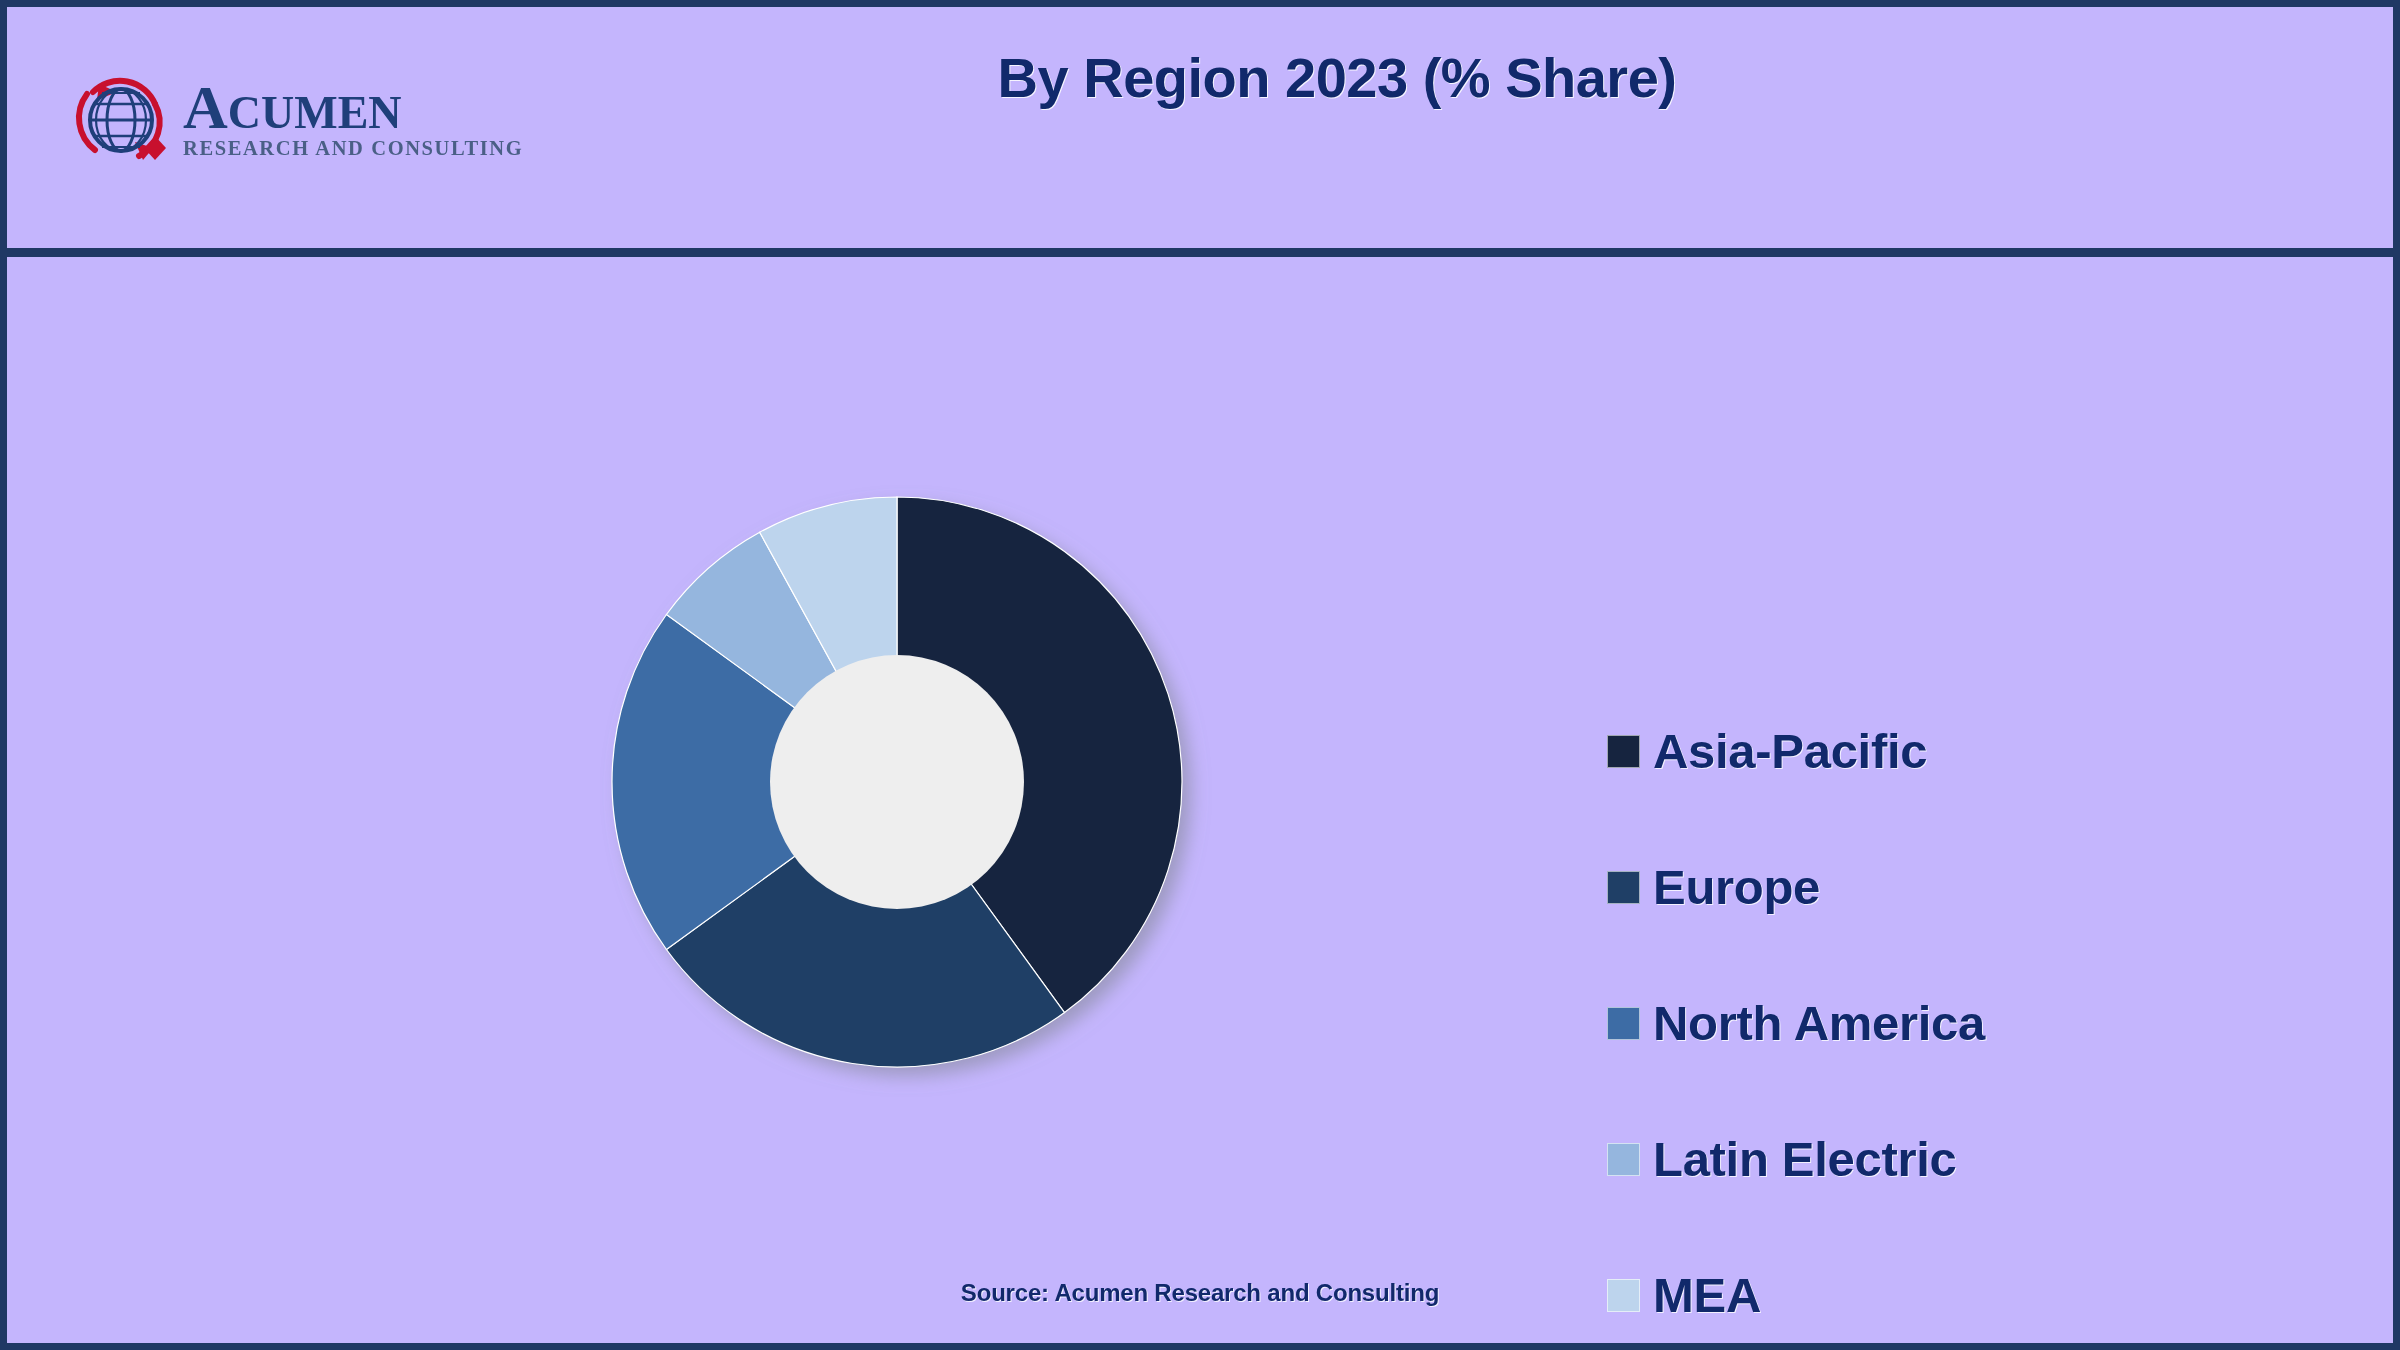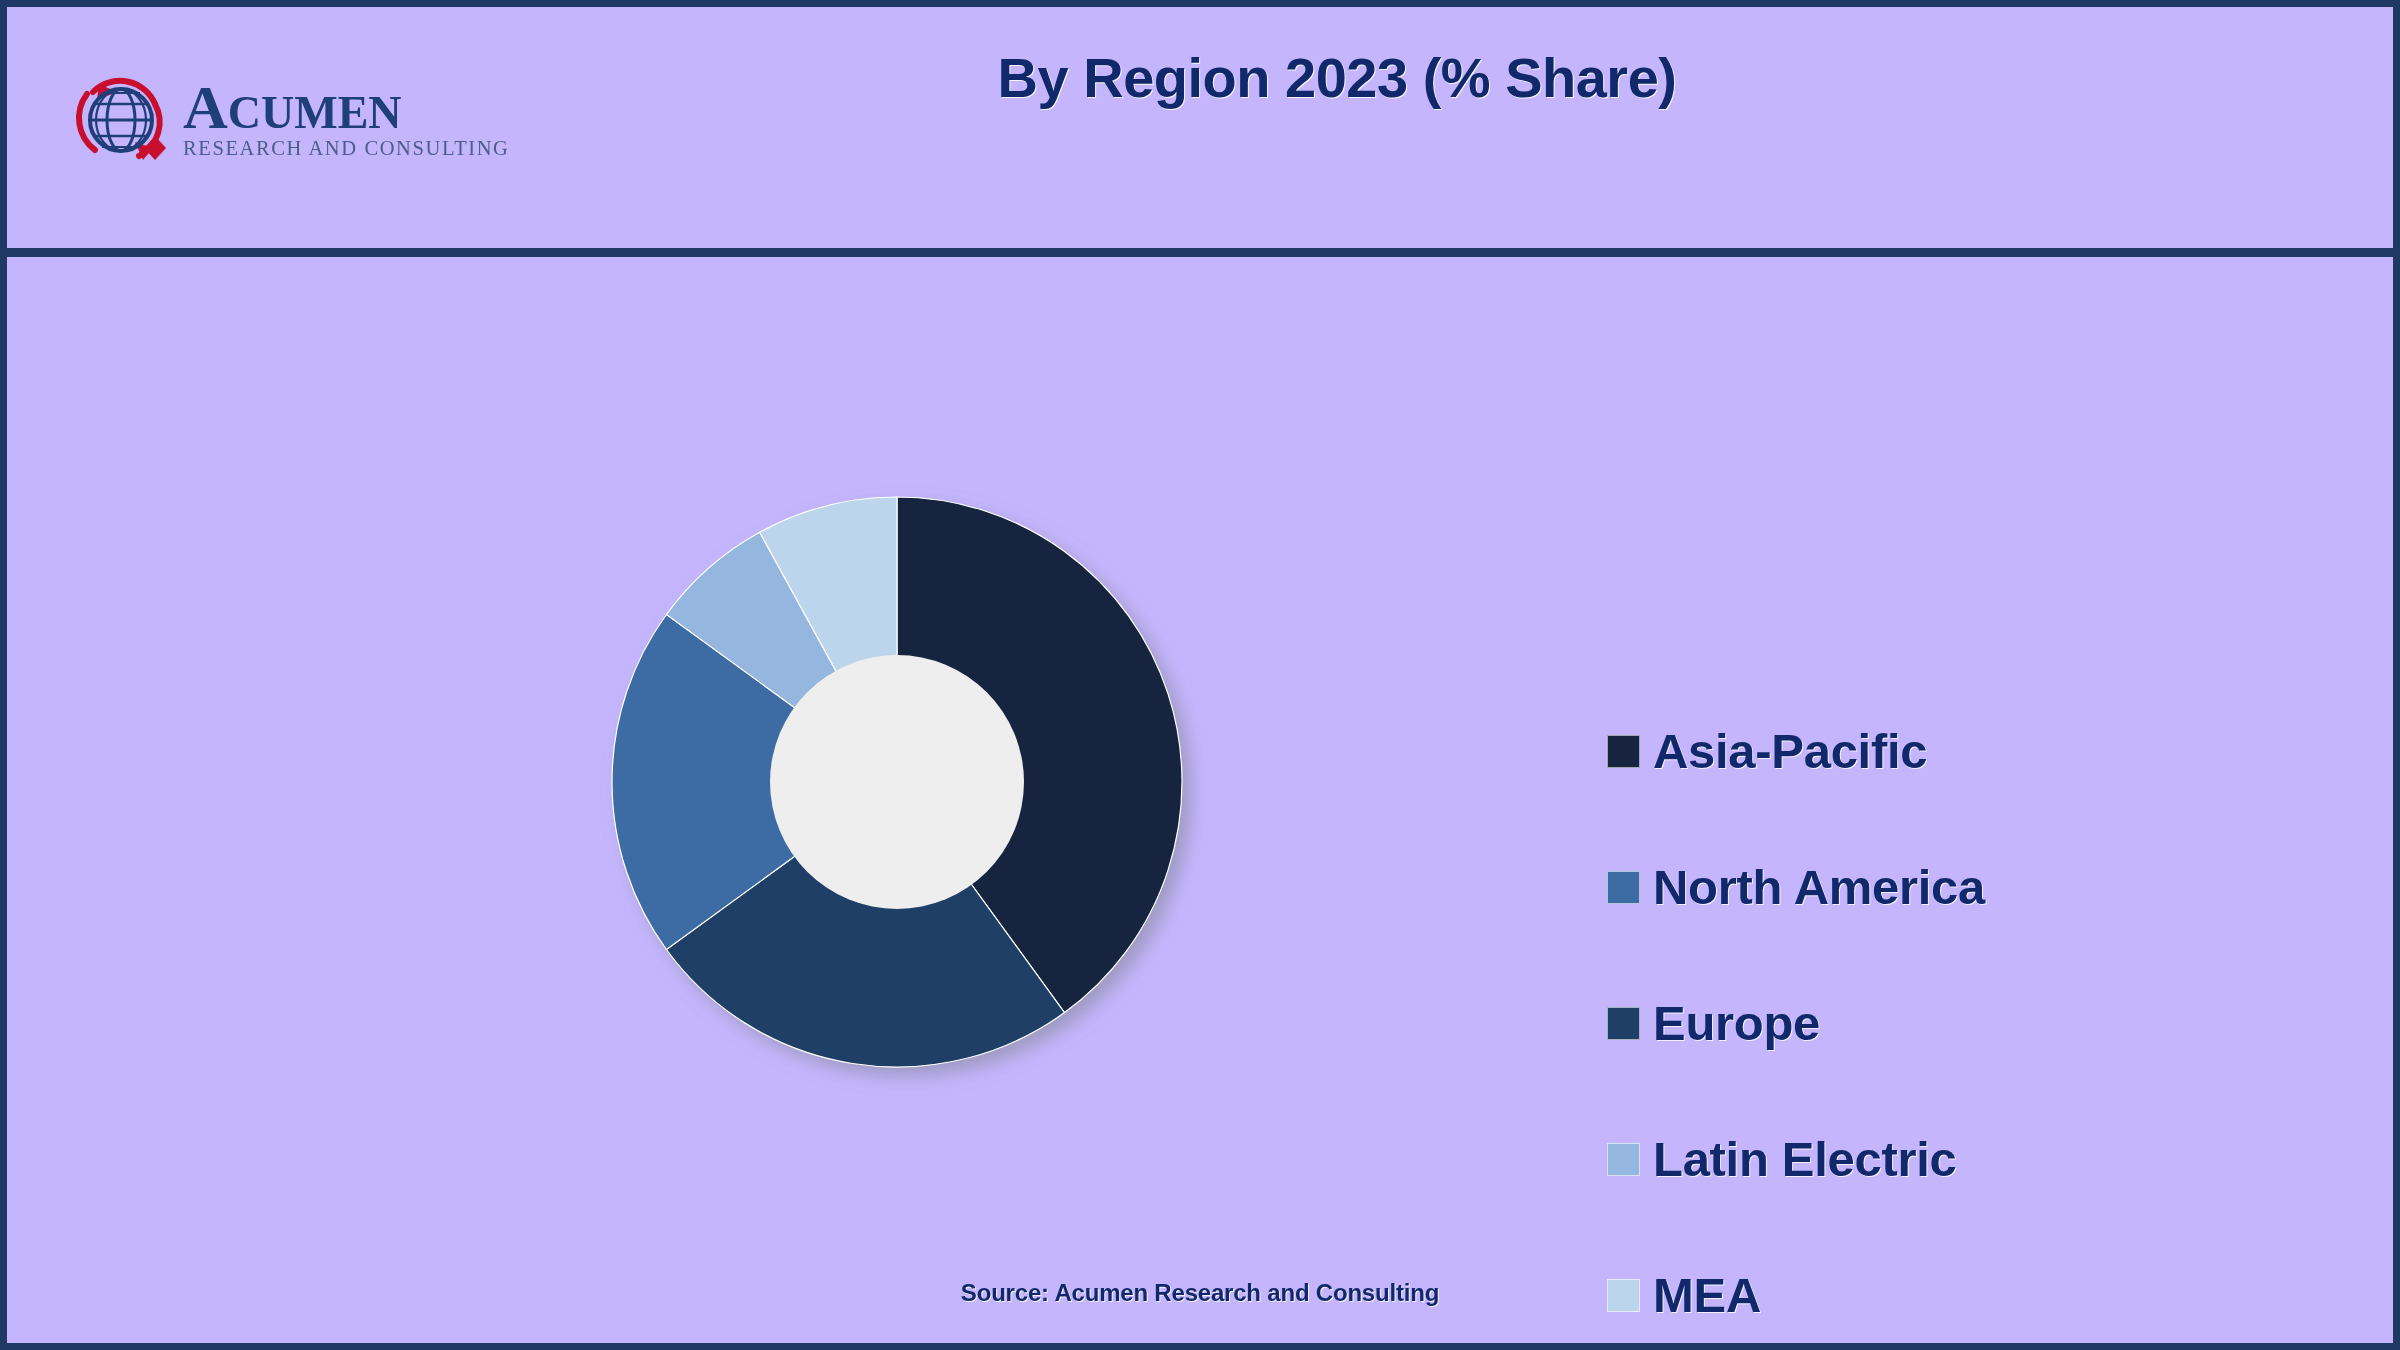--- a/index.html
+++ b/index.html
@@ -72,21 +72,21 @@
     line-height: 0.92;
     font-weight: 700;
     color: #1f3f7a;
     letter-spacing: 0px;
   }
   .logo-acumen .cap { font-size: 62px; }
   .logo-acumen .sm  { font-size: 46px; }
   .logo-sub {
     font-family: "Liberation Serif", serif;
     font-size: 20.5px;
-    font-weight: 400;
+    font-weight: 700;
     letter-spacing: 1.6px;
     color: #4a5f86;
     margin-top: 1px;
     white-space: nowrap;
   }
 
   
   .title {
     position: absolute;
     left: 540px;
@@ -232,28 +232,28 @@
         <circle cx="330" cy="330" r="127" fill="#eeeeee"></circle>
       </svg>
     </div>
 
     <div class="legend" id="legend">
         <div class="legend-item">
           <span class="legend-swatch" style="background: rgb(22, 36, 63);"></span>
           <span class="legend-label">Asia-Pacific</span>
         </div>
         <div class="legend-item">
+          <span class="legend-swatch" style="background: rgb(31, 63, 102);"></span>
+          <span class="legend-label">Europe</span>
+        </div>
+        <div class="legend-item">
           <span class="legend-swatch" style="background: rgb(61, 108, 165);"></span>
           <span class="legend-label">North America</span>
         </div>
         <div class="legend-item">
-          <span class="legend-swatch" style="background: rgb(31, 63, 102);"></span>
-          <span class="legend-label">Europe</span>
-        </div>
-        <div class="legend-item">
           <span class="legend-swatch" style="background: rgb(149, 182, 222);"></span>
           <span class="legend-label">Latin Electric</span>
         </div>
         <div class="legend-item">
           <span class="legend-swatch" style="background: rgb(189, 212, 237);"></span>
           <span class="legend-label">MEA</span>
         </div>
       </div>
 
   </div>

